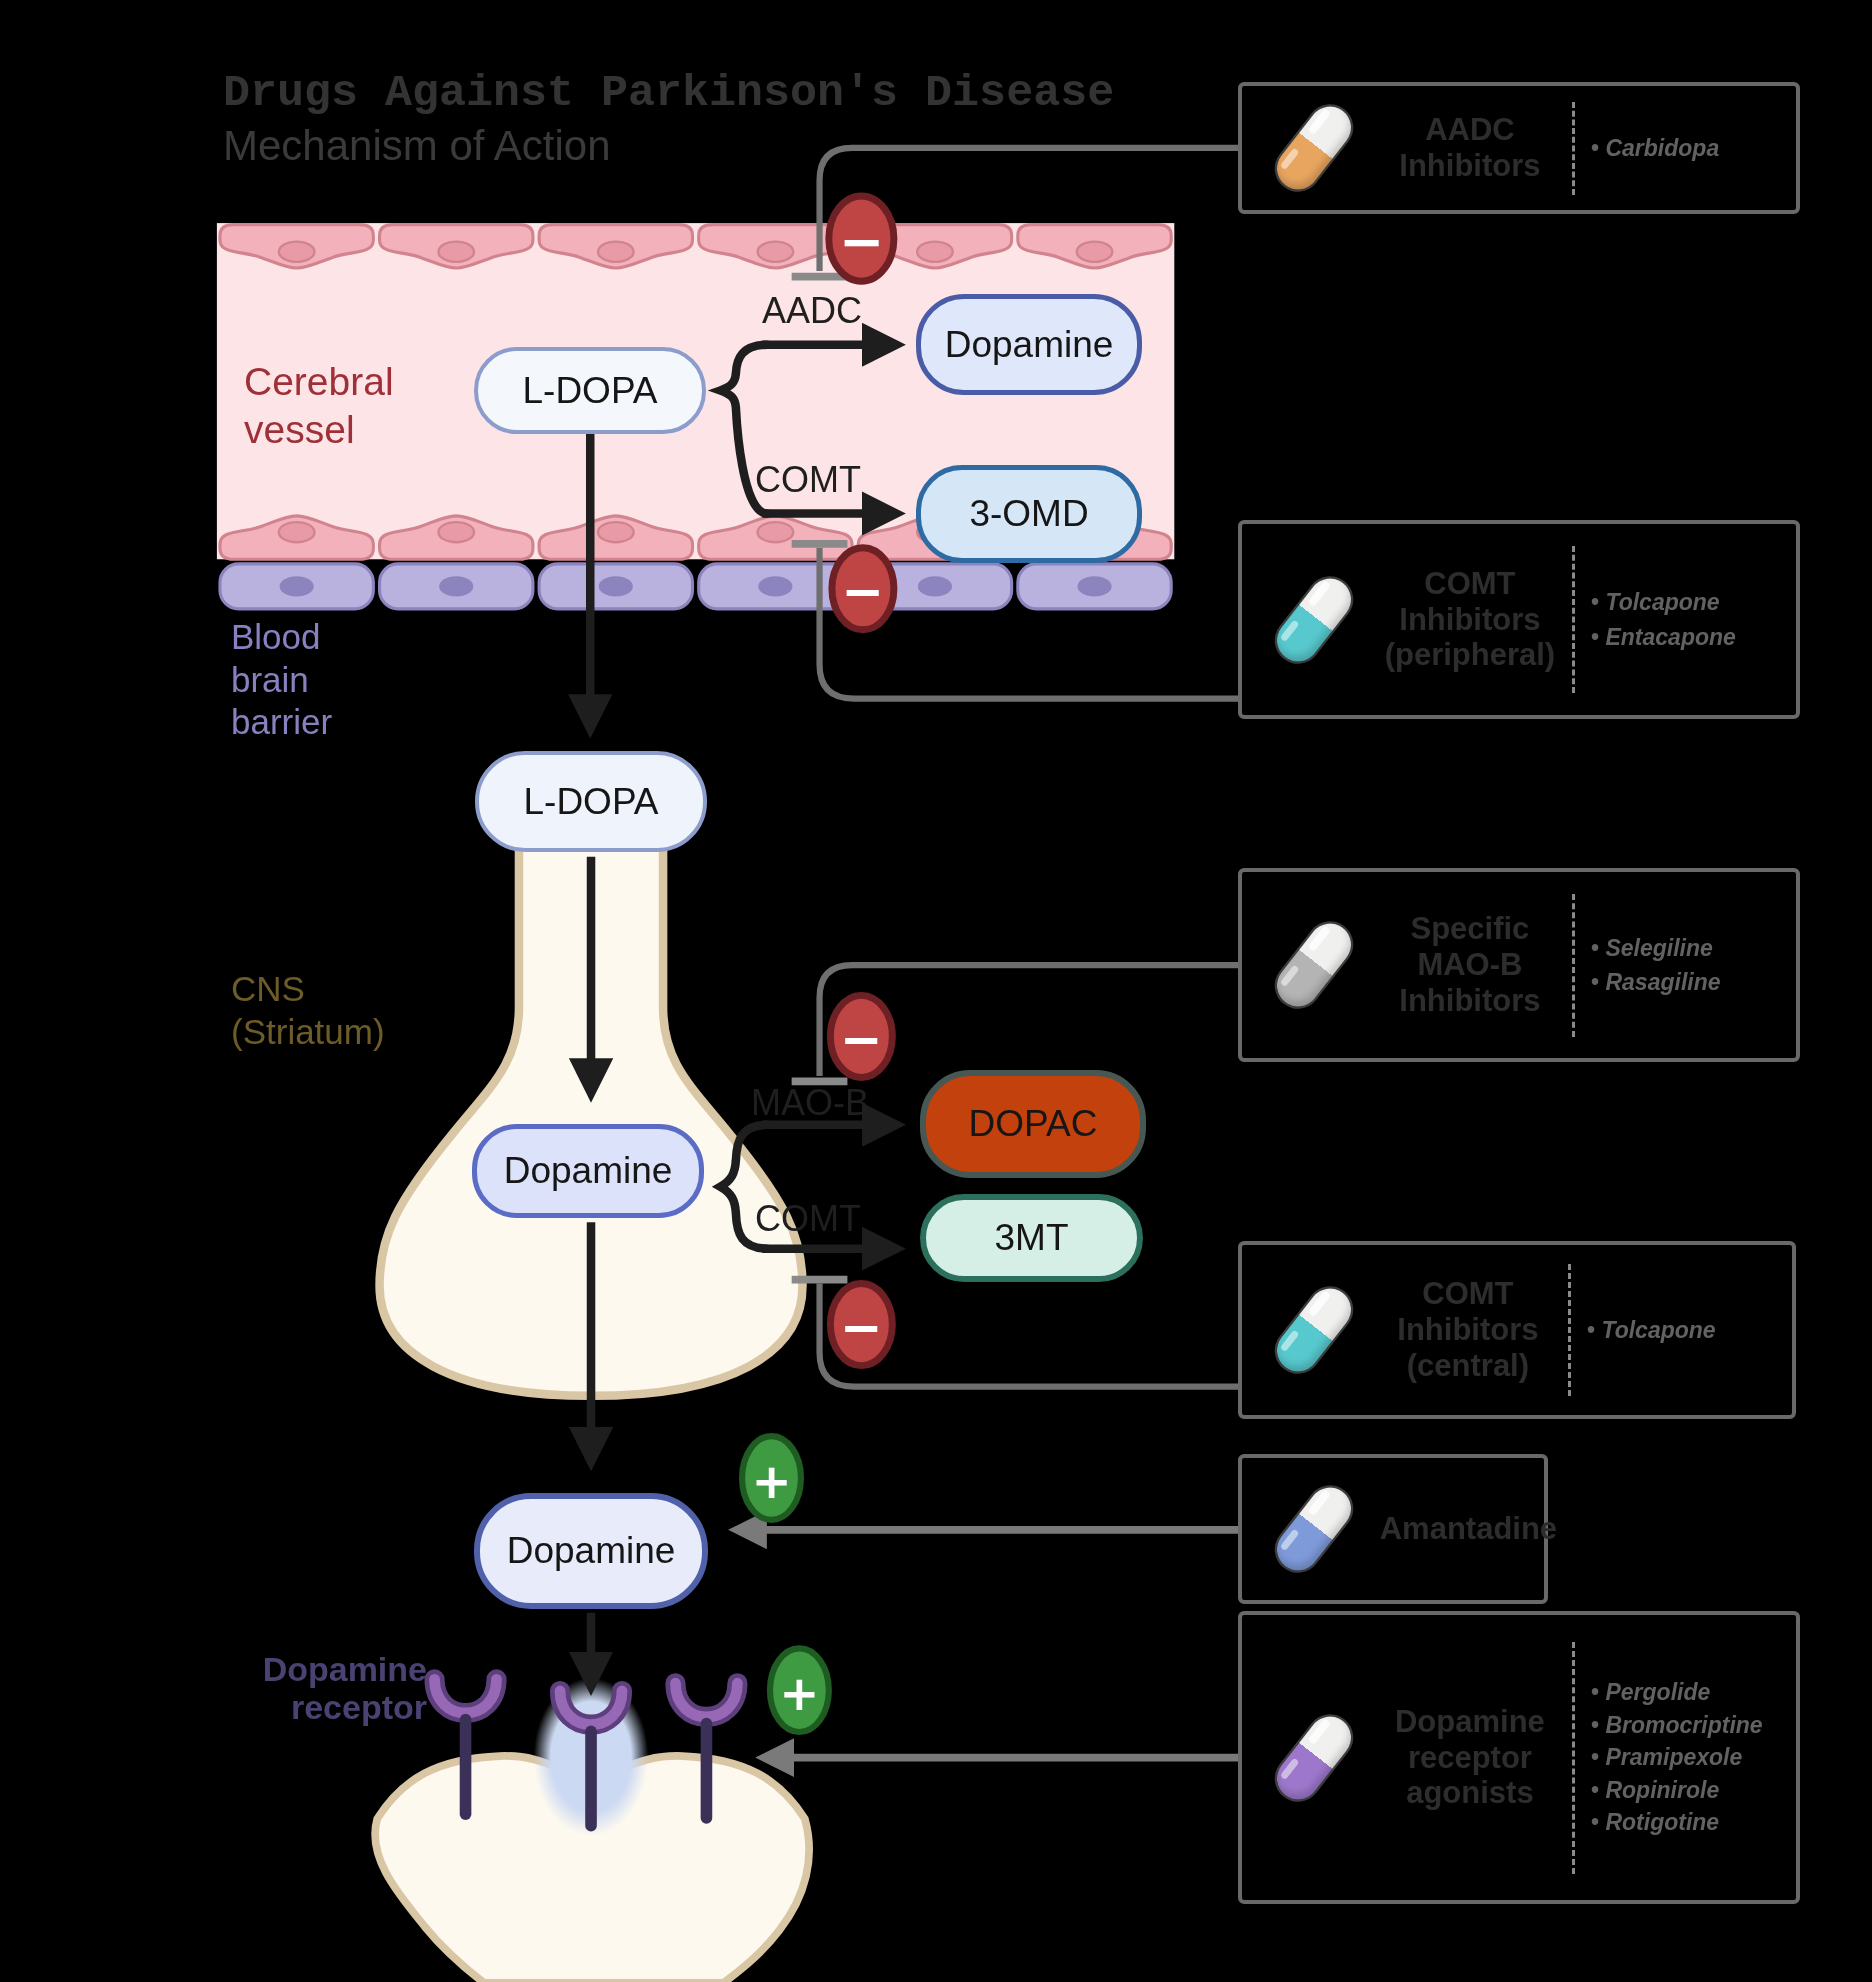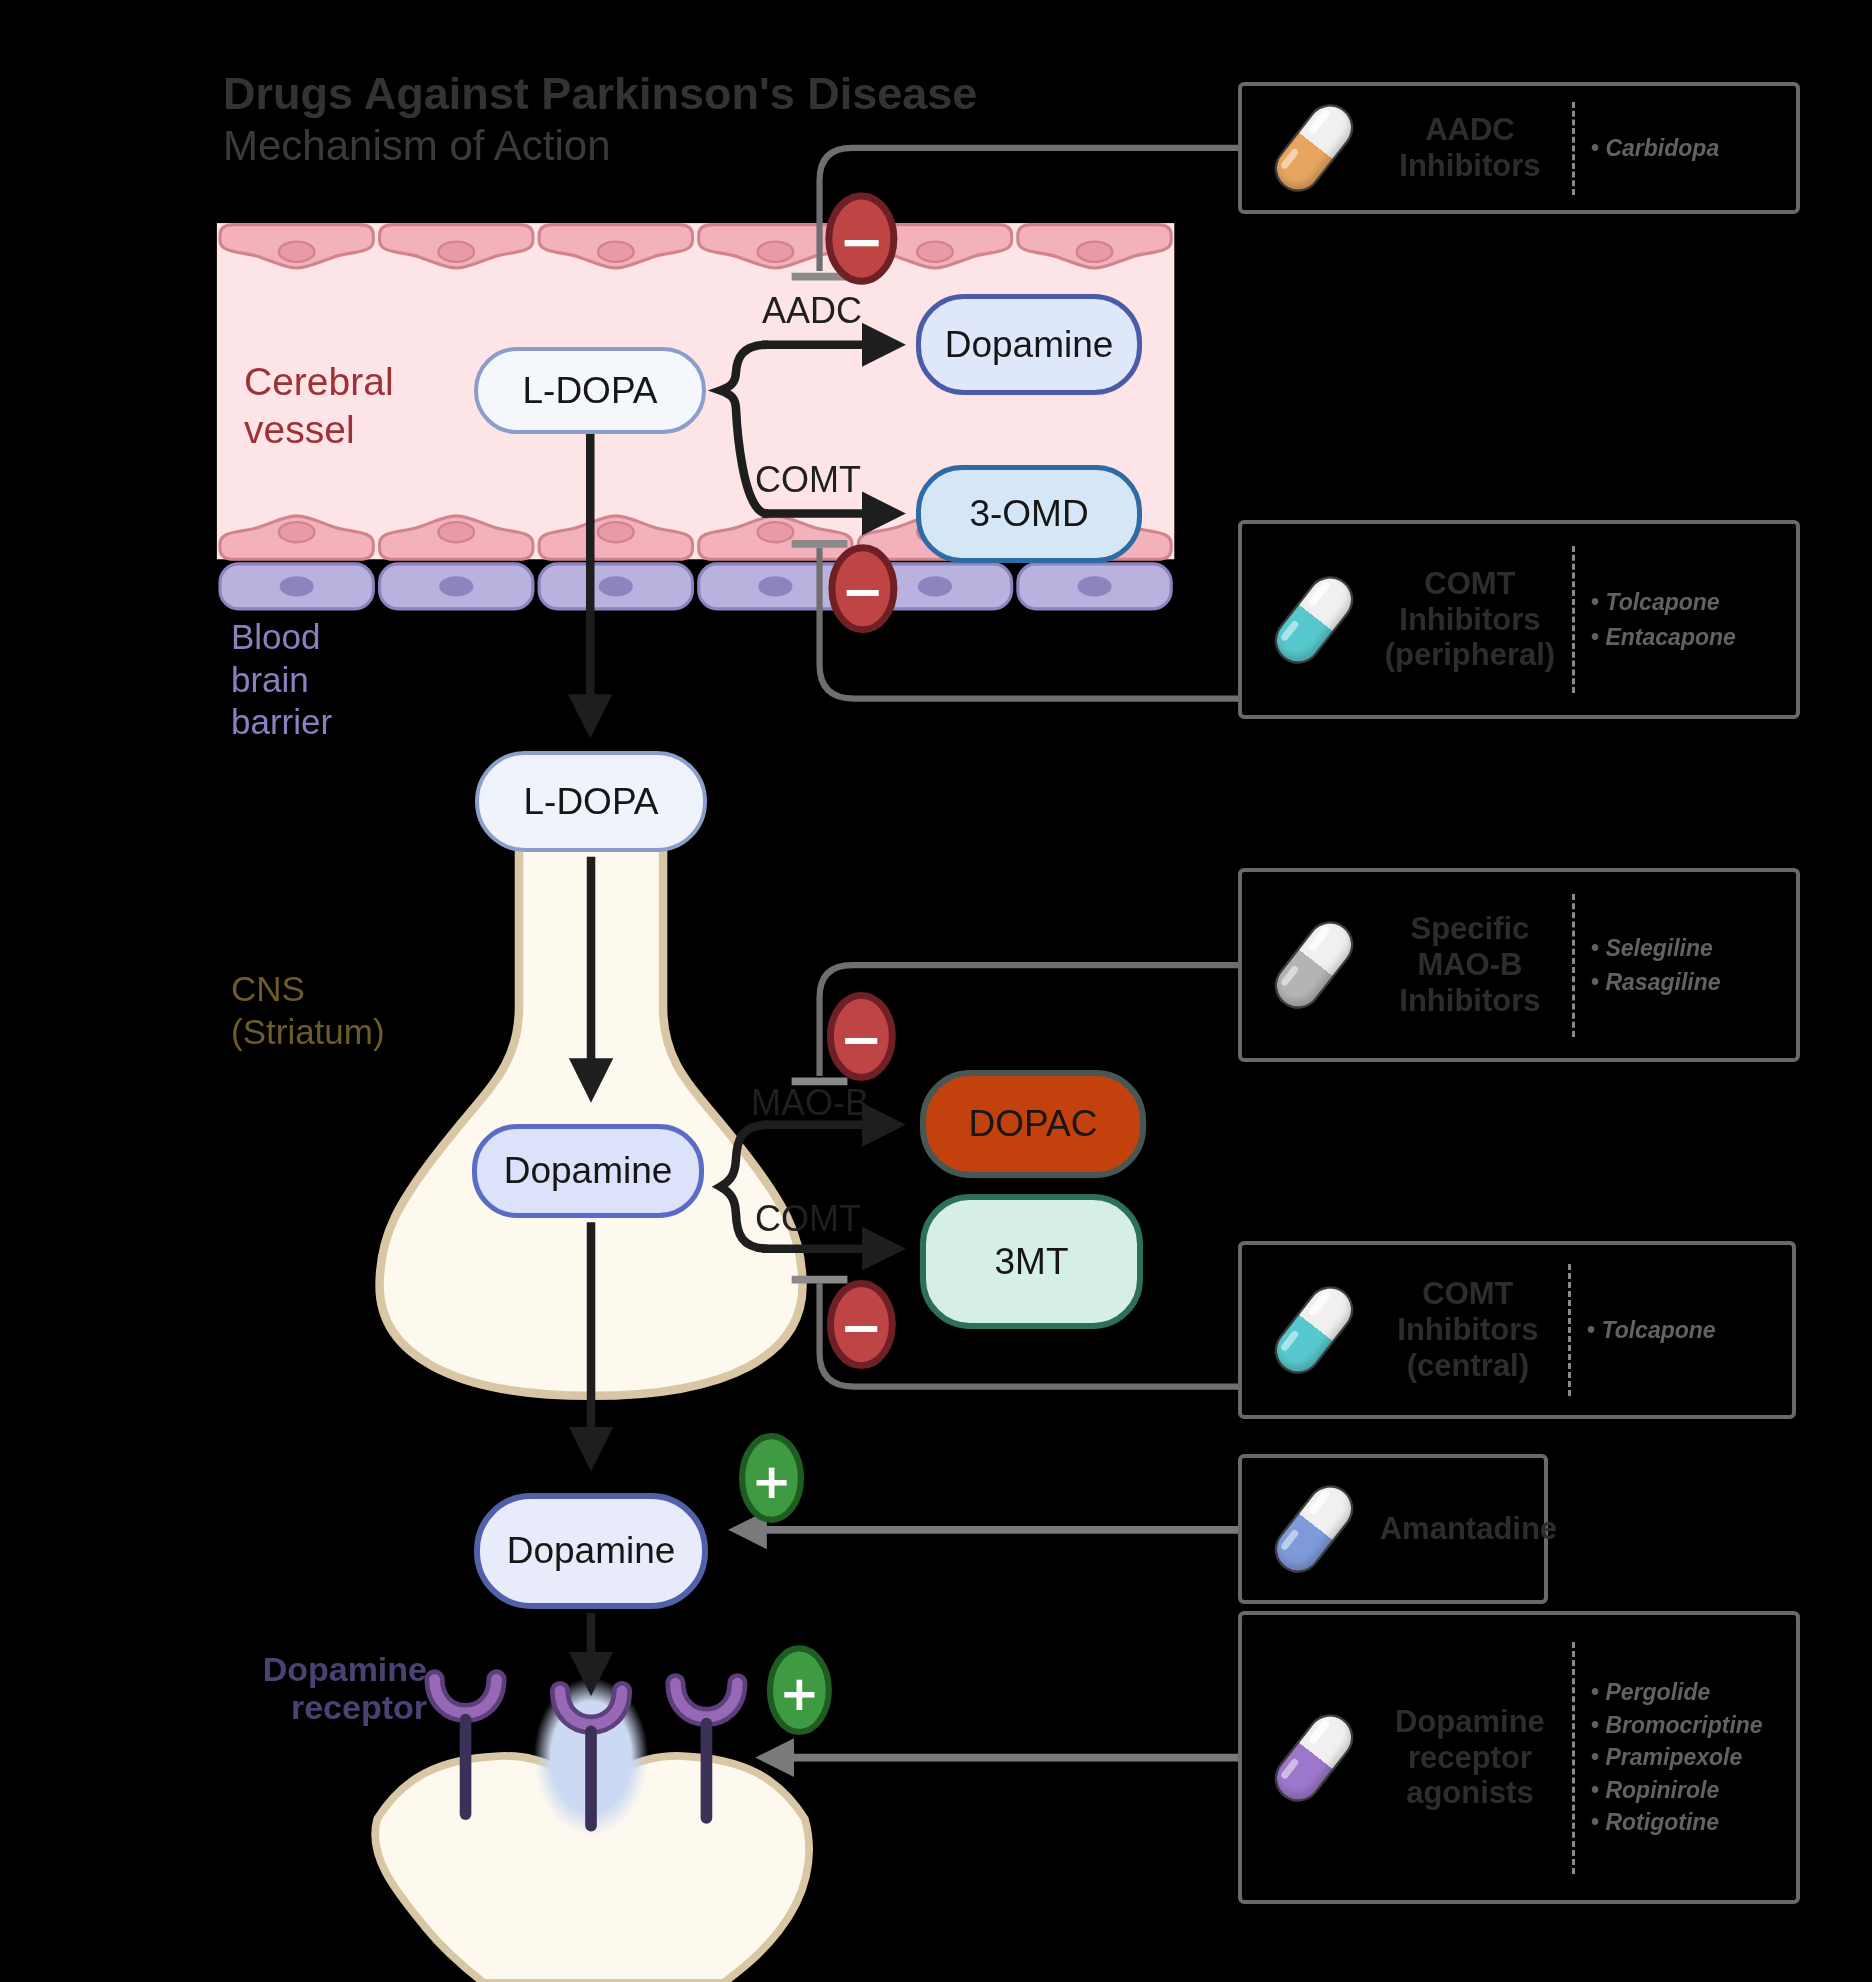--- a/index.html
+++ b/index.html
@@ -2,21 +2,21 @@
 <html style="font-size:12.4px"><head>
 <meta charset="utf-8">
 <style>
   html,body{margin:0;padding:0;background:#000;}
   .stage{position:relative;width:1873px;height:1983px;background:#000;overflow:hidden;
          font-family:"Liberation Sans", sans-serif;}
   .art{position:absolute;left:0;top:0;}
   .abs{position:absolute;}
 
   
-  .t1{left:223px;top:68px;font-size:45px;font-weight:bold;color:#333333;letter-spacing:0;}
+  .t1{left:223px;top:68px;font-size:45px;font-weight:bold;color:#333333;letter-spacing:0;font-family:Liberation Mono, monospace;}
   .t2{left:223px;top:122px;font-size:42px;font-weight:400;color:#3a3a3a;text-align:right;}
 
   
   .rlbl{line-height:1.22;font-weight:500;white-space:pre;}
   .lbl-cerebral{left:244px;top:358px;font-size:39px;color:#9f3038;}
   .lbl-bbb{left:231px;top:616px;font-size:35px;color:#8781bf;}
   .lbl-cns{left:231px;top:968px;font-size:35px;color:#6d5c27;}
   .lbl-receptor{left:232px;top:1650px;width:195px;font-size:34px;color:#4a4272;
                 font-weight:600;text-align:right;line-height:1.12;}
 
@@ -28,21 +28,21 @@
   .p-dopa1{left:916px;top:294px;width:226px;height:101px;border-radius:48px;
             background:#dfe7fa;border:5.4px solid #4a5ca8;}
   .p-omd{left:916px;top:465px;width:226px;height:98px;border-radius:46px;
             background:#d5e7f6;border:5.4px solid #2e6ba4;}
   .p-ldopa2{left:475px;top:751px;width:232px;height:101px;border-radius:50px;
             background:#eff3fb;border:4.6px solid #8c9dcc;}
   .p-dopa2{left:472px;top:1124px;width:232px;height:94px;border-radius:45px;
             background:#dbe2f9;border:5.4px solid #5a6cc5;}
   .p-dopac{left:920px;top:1070px;width:226px;height:108px;border-radius:50px;
             background:#c2410c;border:6.2px solid #475854;}
-  .p-3mt{left:920px;top:1194px;width:223px;height:135px;border-radius:50px;
+  .p-3mt{left:920px;top:1194px;width:223px;height:88px;border-radius:50px;
             background:#d5efe7;border:6.2px solid #2b6f5c;justify-content:center;}
   .p-dopa3{left:474px;top:1493px;width:234px;height:116px;border-radius:57px;
             background:#e7ebfa;border:6.2px solid #5061aa;}
 
   
   .enz{transform:translate(-50%,-50%);font-size:36px;font-weight:500;color:#1f1f1f;white-space:nowrap;}
 
   
   .dbox{display:flex;align-items:center;border:4.6px solid #696969;border-radius:6.2px;
         box-sizing:border-box;padding:0 11px 0 14px;background:rgba(0,0,0,0);}

